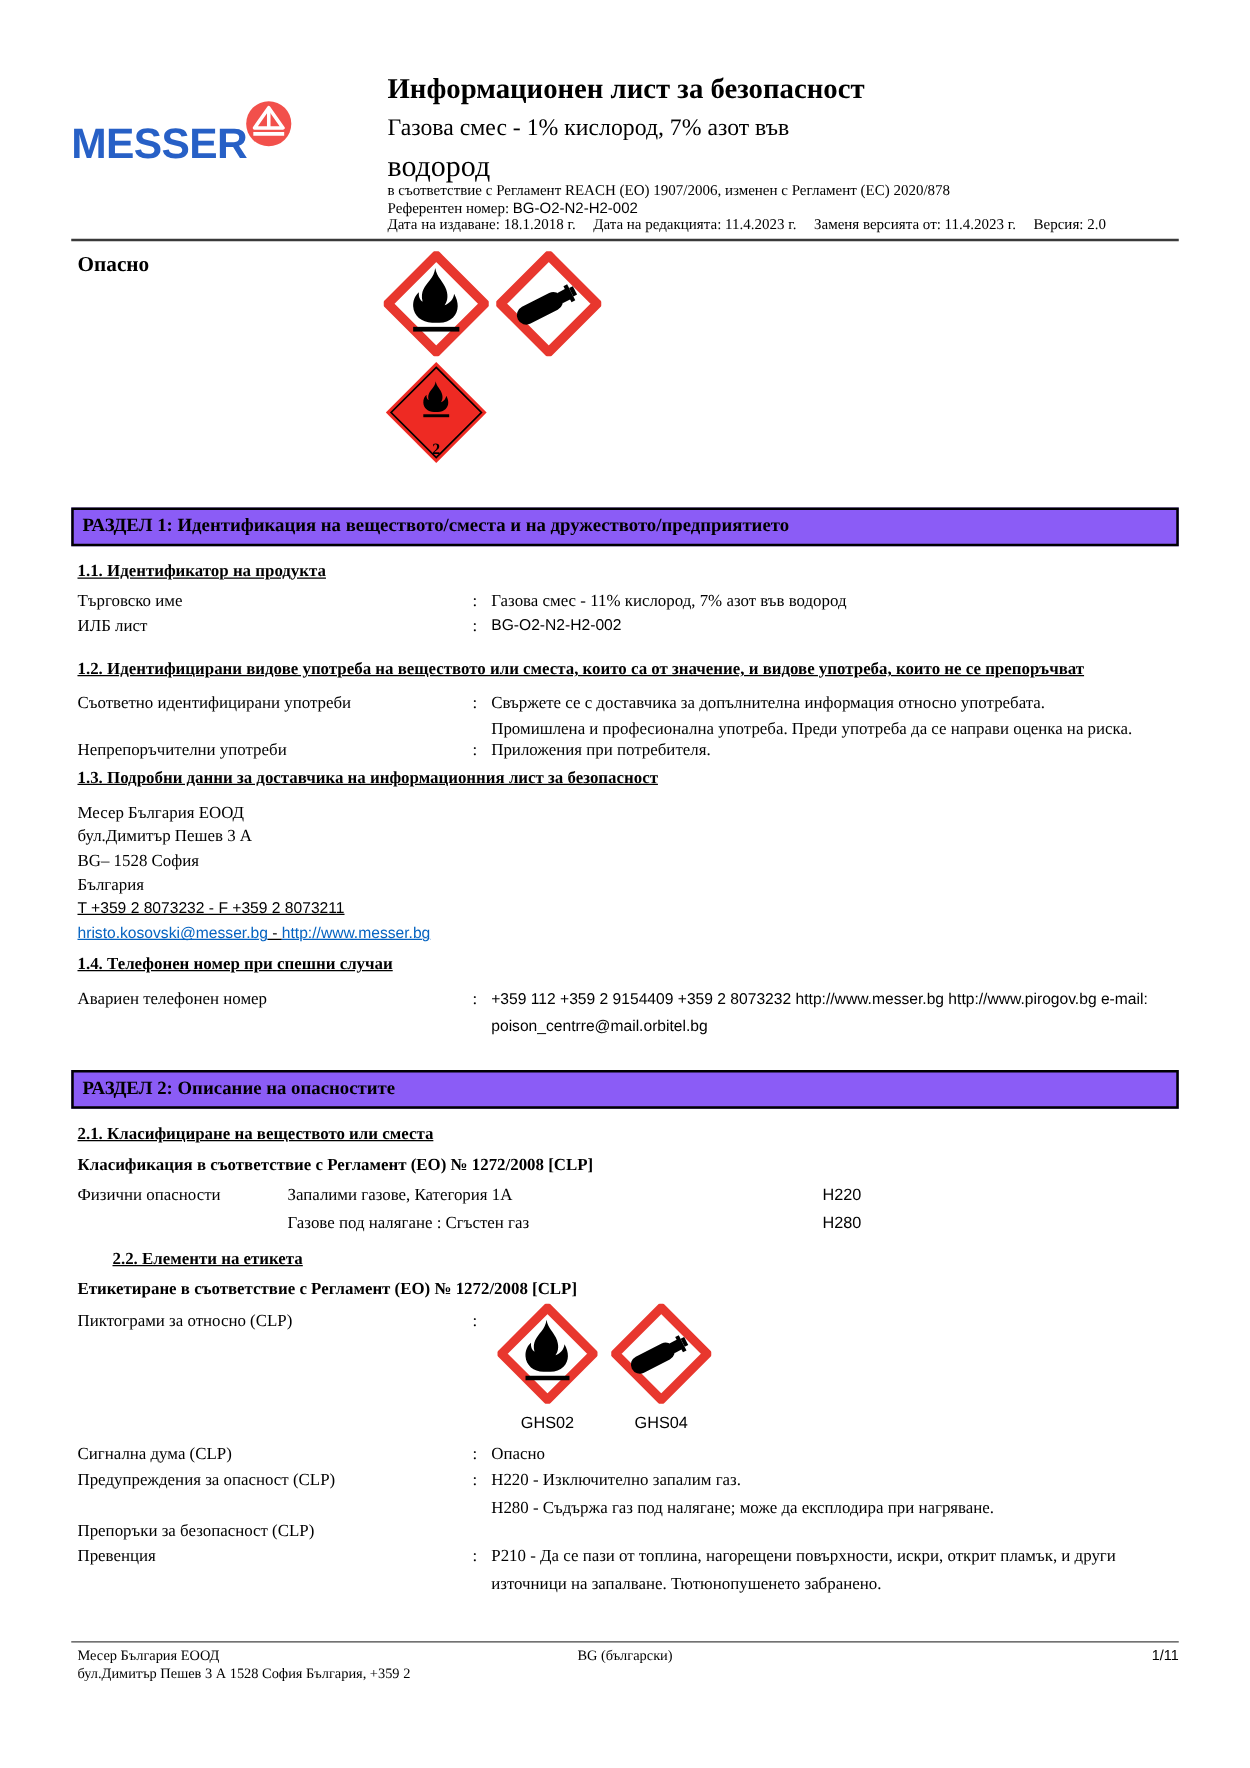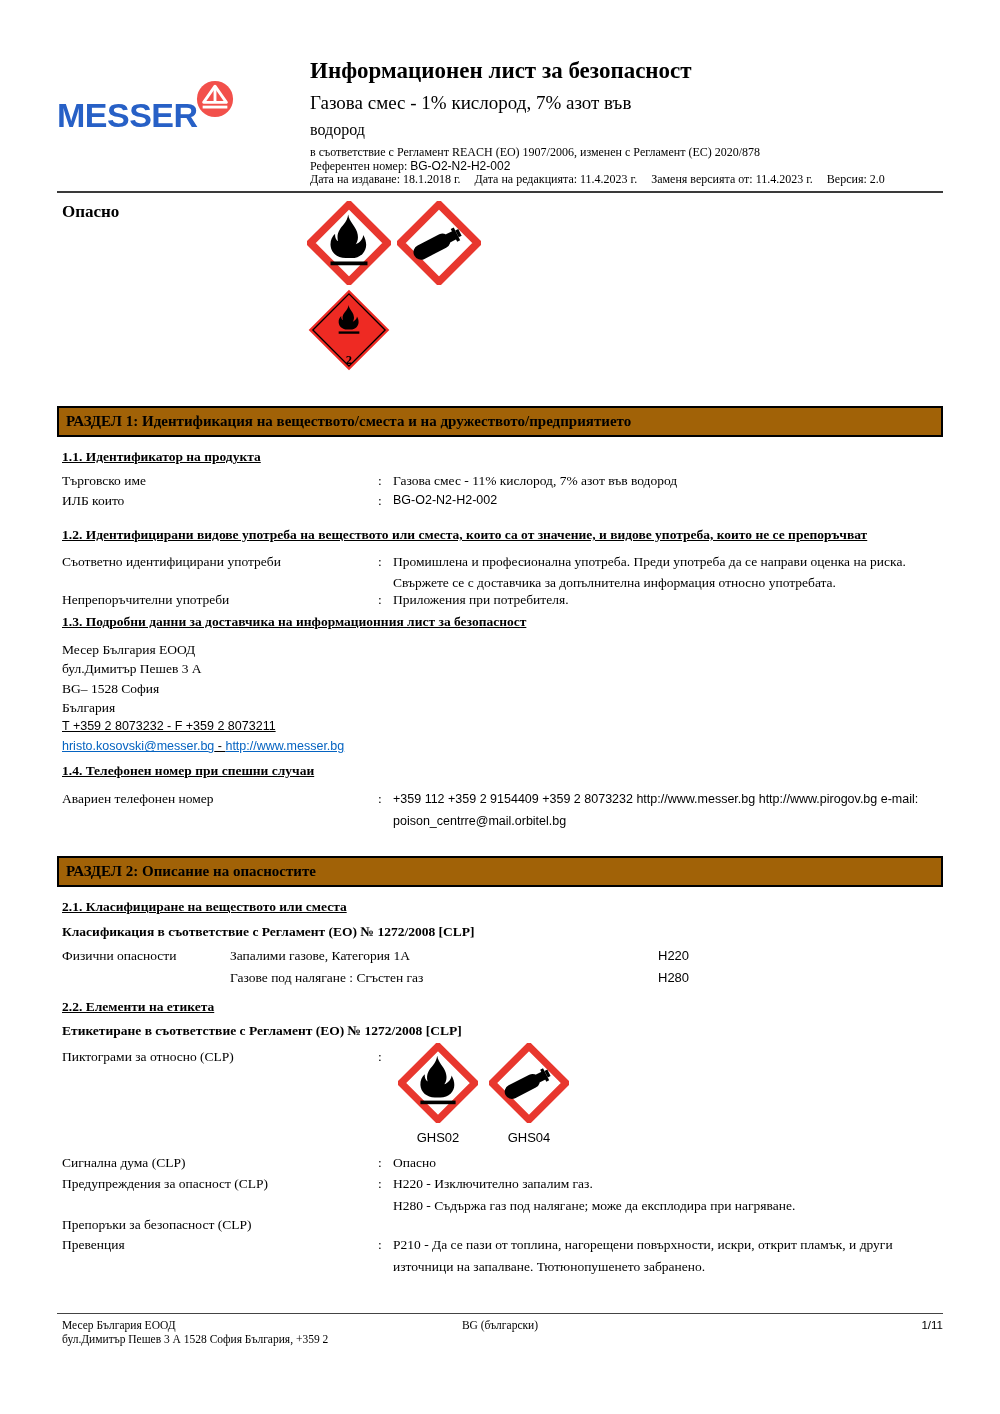--- a/index.html
+++ b/index.html
@@ -7,32 +7,32 @@
   body { position:relative; font-family:"Liberation Serif", serif; color:#000; overflow:hidden; }
   .abs { position:absolute; }
   .sans { font-family:"Liberation Sans", sans-serif; }
 
   
   .logo-text { left:57px; top:96px; font-family:"Liberation Sans",sans-serif; font-weight:800;
                font-size:34px; letter-spacing:-0.5px; color:#2760c6; }
   .logo-emblem { left:196px; top:80px; width:38px; height:38px; }
   .doc-title { left:310px; top:58px; font-size:23px; font-weight:bold; }
   .doc-sub1 { left:310px; top:92px; font-size:19px; }
-  .doc-sub2 { left:310px; top:121px; font-size:16px; }
+  .doc-sub2 { left:310px; top:121px; font-size:24px; }
   .meta { left:310px; top:146px; font-size:12px; line-height:13.5px; }
   .meta .sans { font-size:12px; }
   .meta-dates span { margin-right:14px; }
   .hr-head { left:57px; top:191px; width:886px; height:2px; background:#3a3a3a; }
 
   
   .signal-big { left:62px; top:202px; font-size:17px; font-weight:bold; }
   .picto { position:absolute; }
 
   
-  .section-box { left:57px; width:886px; height:31px; border:2px solid #000; background:#a16207;
+  .section-box { left:57px; width:886px; height:31px; border:2px solid #000; background:#8b5cf6;
                  font-size:15px; font-weight:bold; padding:5px 7px; }
   .sec-h { left:62px; font-size:13.5px; font-weight:bold; text-decoration:underline; white-space:nowrap; }
   .sub-b { left:62px; font-size:13.5px; font-weight:bold; white-space:nowrap; }
 
   
   .frow { position:absolute; left:57px; width:886px; height:0; font-size:13.5px; line-height:21px; }
   .frow .fl { position:absolute; left:5px; white-space:nowrap; }
   .frow .fc { position:absolute; left:321px; }
   .frow .fv { position:absolute; left:336px; width:560px; }
   .frow .fv div { white-space:nowrap; }
@@ -117,32 +117,32 @@
   <span>РАЗДЕЛ 1: Идентификация на веществото/сместа и на дружеството/предприятието</span>
 </div>
 
 <div class="abs sec-h" style="top:449px;text-align:right;">1.1. Идентификатор на продукта</div>
 <div class="frow" style="top:470px;">
   <span class="fl">Търговско име</span>
   <span class="fc">:</span>
   <span class="fv">Газова смес - 11% кислород, 7% азот във водород</span>
 </div>
 <div class="frow" style="top:490px;">
-  <span class="fl">ИЛБ които</span>
+  <span class="fl">ИЛБ лист</span>
   <span class="fc">:</span>
   <span class="fv sansval">BG-O2-N2-H2-002</span>
 </div>
 
 <div class="abs sec-h" style="top:527px;">1.2. Идентифицирани видове употреба на веществото или сместа, които са от значение, и видове употреба, които не се препоръчват</div>
 <div class="frow" style="top:551px;">
   <span class="fl">Съответно идентифицирани употреби</span>
   <span class="fc">:</span>
   <span class="fv">
+    <div>Свържете се с доставчика за допълнителна информация относно употребата.</div>
     <div>Промишлена и професионална употреба. Преди употреба да се направи оценка на риска.</div>
-    <div>Свържете се с доставчика за допълнителна информация относно употребата.</div>
   </span>
 </div>
 <div class="frow" style="top:589px;">
   <span class="fl">Непрепоръчителни употреби</span>
   <span class="fc">:</span>
   <span class="fv">Приложения при потребителя.</span>
 </div>
 
 <div class="abs sec-h" style="top:614px;">1.3. Подробни данни за доставчика на информационния лист за безопасност</div>
 <div class="abs addr" style="top:640px;">
@@ -177,21 +177,21 @@
   <span class="cat">Физични опасности</span>
   <span class="cls">Запалими газове, Категория 1А</span>
   <span class="code">H220</span>
 </div>
 <div class="crow" style="top:970px;">
   <span class="cat"></span>
   <span class="cls">Газове под налягане : Сгъстен газ</span>
   <span class="code">H280</span>
 </div>
 
-<div class="abs sec-h" style="top:999px;">2.2. Елементи на етикета</div>
+<div class="abs sec-h" style="top:999px;margin-left:28px;">2.2. Елементи на етикета</div>
 <div class="abs sub-b" style="top:1023px;">Етикетиране в съответствие с Регламент (ЕО) № 1272/2008 [CLP]</div>
 
 <div class="frow" style="top:1046px;">
   <span class="fl">Пиктограми за относно (CLP)</span>
   <span class="fc">:</span>
 </div>
 
 <svg class="picto" style="left:398px; top:1043px; width:80px; height:80px;" viewBox="0 0 100 100">
   <polygon points="50,4 96,50 50,96 4,50" fill="#fff" stroke="#e8372e" stroke-width="9"></polygon>
   <path d="M49 16 c1.5 9 8 13 10.5 20.5 c2.5 7.5 .5 12 -1.5 15 c5 -2 8.5 -6 9 -11 c4.5 8 5 16.5 -1 22.5

